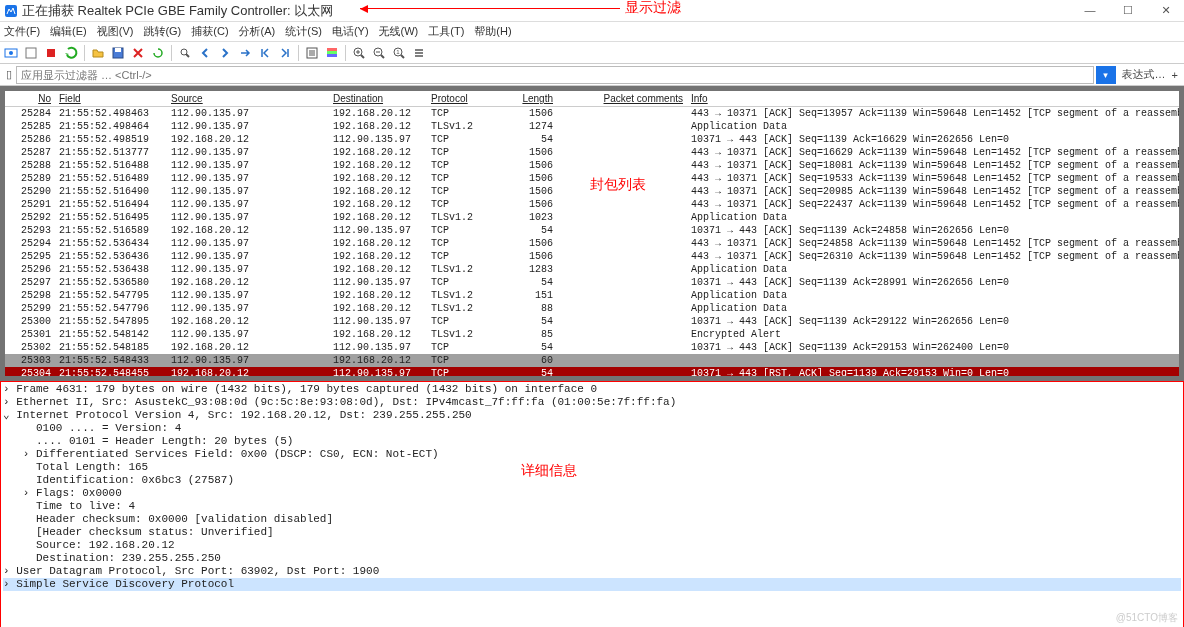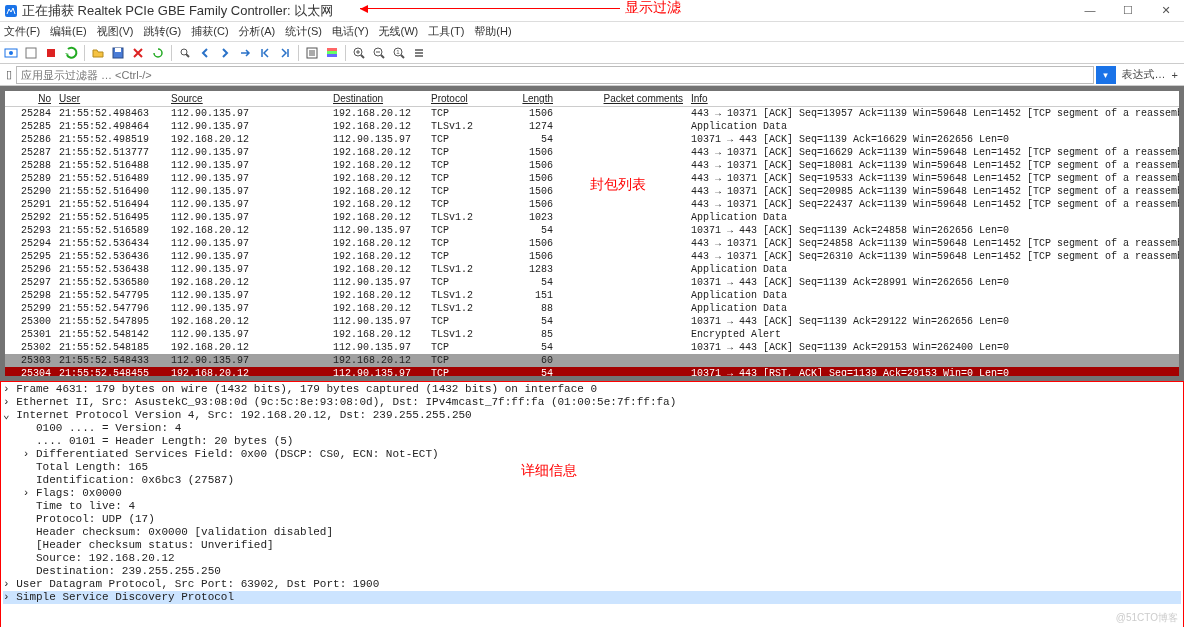--- a/index.html
+++ b/index.html
@@ -202,21 +202,21 @@
   <span class="dropdown">▾</span>
   <span class="expr">表达式…</span>
   <span class="plus">+</span>
   <div class="annotation" style="top:-1px; left:625px;">显示过滤</div>
   <div class="arrow-line" style="top:8px; left:360px; width:260px;"></div>
 </div>
 
 <div class="packet-list">
   <div class="packet-header" id="pkthdr">
       <div class="col-no">No</div>
-      <div class="col-time">User</div>
+      <div class="col-time">Field</div>
       <div class="col-src">Source</div>
       <div class="col-dst">Destination</div>
       <div class="col-proto">Protocol</div>
       <div class="col-len">Length</div>
       <div class="col-comm">Packet comments</div>
       <div class="col-info">Info</div>
     </div>
   <div id="pktbody">
       <div class="packet-row row-normal">
         <div class="col-no">25284</div>
@@ -446,21 +446,20 @@
 <div class="line">› Frame 4631: 179 bytes on wire (1432 bits), 179 bytes captured (1432 bits) on interface 0</div>
     <div class="line">› Ethernet II, Src: AsustekC_93:08:0d (9c:5c:8e:93:08:0d), Dst: IPv4mcast_7f:ff:fa (01:00:5e:7f:ff:fa)</div>
     <div class="line">⌄ Internet Protocol Version 4, Src: 192.168.20.12, Dst: 239.255.255.250</div>
     <div class="line">     0100 .... = Version: 4</div>
     <div class="line">     .... 0101 = Header Length: 20 bytes (5)</div>
     <div class="line">   › Differentiated Services Field: 0x00 (DSCP: CS0, ECN: Not-ECT)</div>
     <div class="line">     Total Length: 165</div>
     <div class="line">     Identification: 0x6bc3 (27587)</div>
     <div class="line">   › Flags: 0x0000</div>
     <div class="line">     Time to live: 4</div>
-    <div class="line">     Protocol: UDP (17)</div>
     <div class="line">     Header checksum: 0x0000 [validation disabled]</div>
     <div class="line">     [Header checksum status: Unverified]</div>
     <div class="line">     Source: 192.168.20.12</div>
     <div class="line">     Destination: 239.255.255.250</div>
     <div class="line">› User Datagram Protocol, Src Port: 63902, Dst Port: 1900</div>
     <div class="line highlight">› Simple Service Discovery Protocol</div>
   </div>
 
 <div class="watermark">@51CTO博客</div>
 

